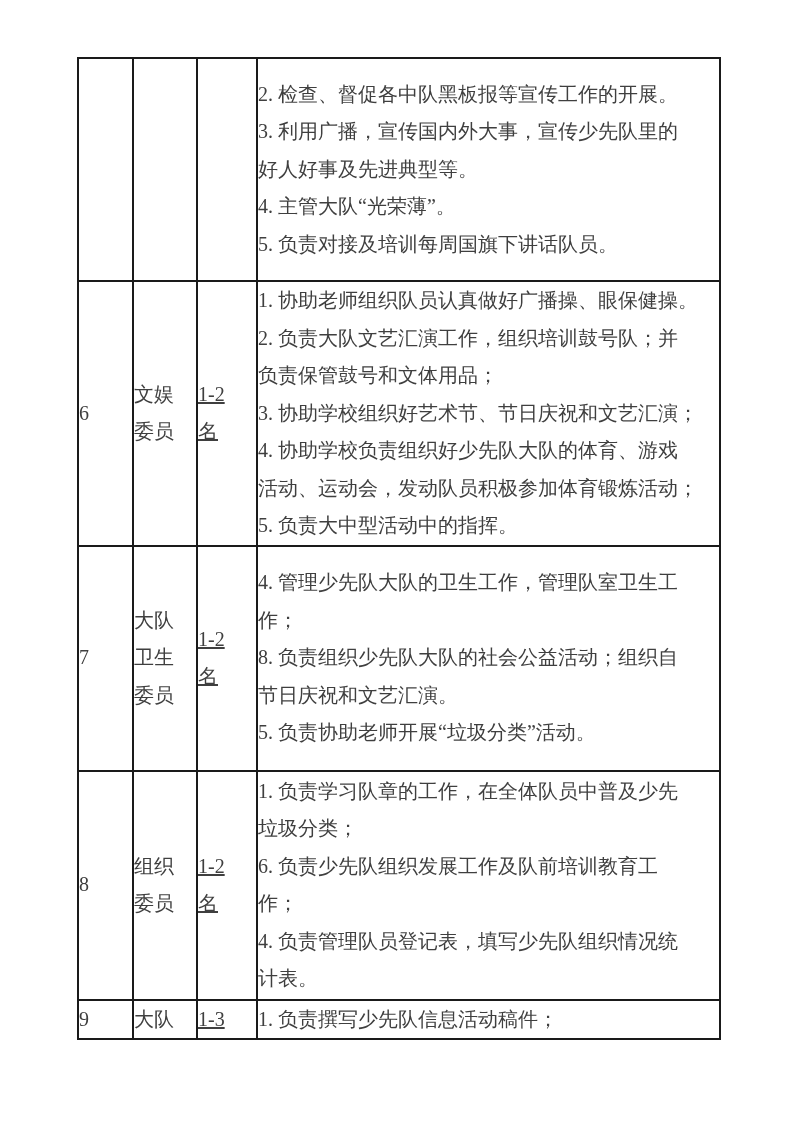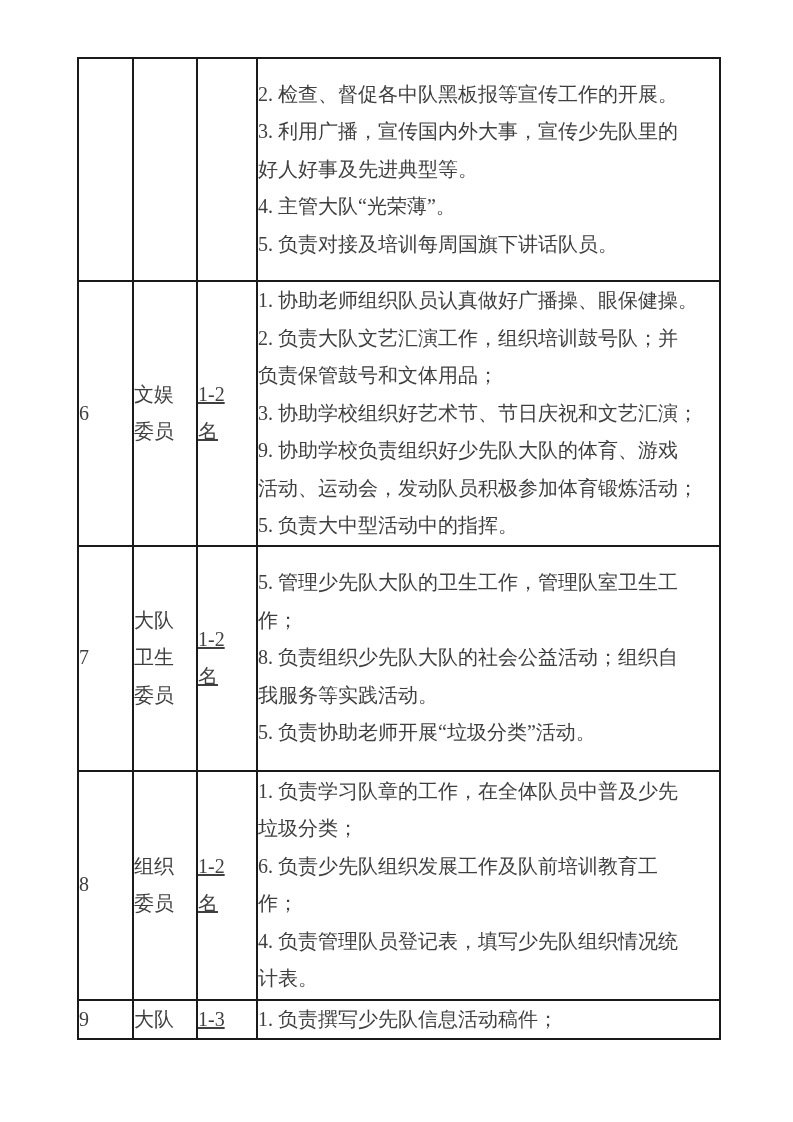--- a/index.html
+++ b/index.html
@@ -70,41 +70,41 @@
           </td>
         <td class="c-count">
             <div class="ln">1-2</div>
             <div class="ln">名</div>
           </td>
         <td class="c-duty">
             <div class="ln">1. 协助老师组织队员认真做好广播操、眼保健操。</div>
             <div class="ln">2. 负责大队文艺汇演工作，组织培训鼓号队；并</div>
             <div class="ln">负责保管鼓号和文体用品；</div>
             <div class="ln">3. 协助学校组织好艺术节、节日庆祝和文艺汇演；</div>
-            <div class="ln">9. 协助学校负责组织好少先队大队的体育、游戏</div>
+            <div class="ln">4. 协助学校负责组织好少先队大队的体育、游戏</div>
             <div class="ln">活动、运动会，发动队员积极参加体育锻炼活动；</div>
             <div class="ln">5. 负责大中型活动中的指挥。</div>
           </td>
       </tr>
       <tr class="r2">
         <td class="c-num">7</td>
         <td class="c-role">
             <div class="ln">大队</div>
             <div class="ln">卫生</div>
             <div class="ln">委员</div>
           </td>
         <td class="c-count">
             <div class="ln">1-2</div>
             <div class="ln">名</div>
           </td>
         <td class="c-duty">
-            <div class="ln">5. 管理少先队大队的卫生工作，管理队室卫生工</div>
+            <div class="ln">4. 管理少先队大队的卫生工作，管理队室卫生工</div>
             <div class="ln">作；</div>
             <div class="ln">8. 负责组织少先队大队的社会公益活动；组织自</div>
-            <div class="ln">我服务等实践活动。</div>
+            <div class="ln">节日庆祝和文艺汇演。</div>
             <div class="ln">5. 负责协助老师开展“垃圾分类”活动。</div>
           </td>
       </tr>
       <tr class="r3">
         <td class="c-num">8</td>
         <td class="c-role">
             <div class="ln">组织</div>
             <div class="ln">委员</div>
           </td>
         <td class="c-count">

